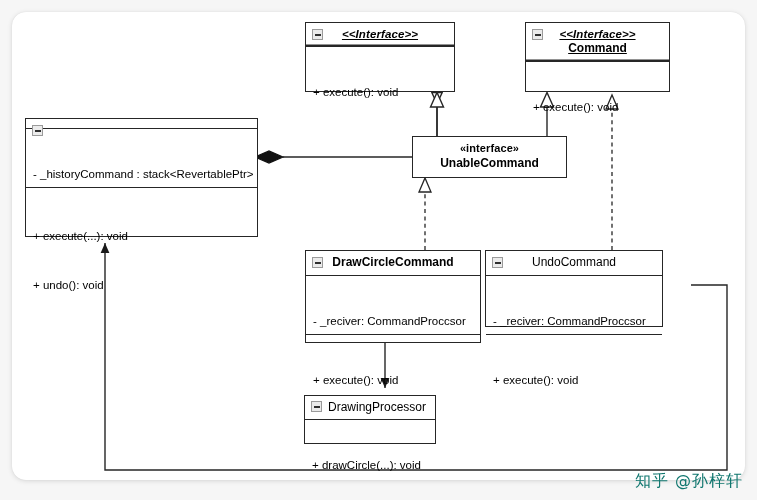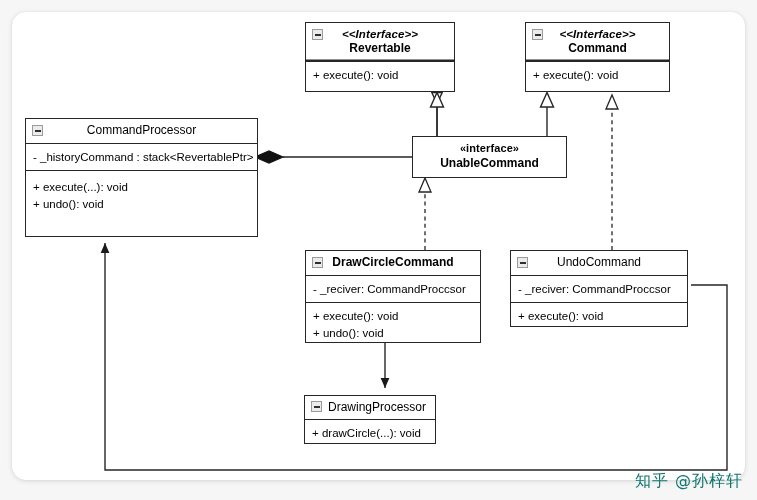--- a/index.html
+++ b/index.html
@@ -42,20 +42,21 @@
   }
   .uml-header {
     position: relative;
     text-align: center;
     padding: 4px 6px 5px 6px;
     line-height: 1.25;
   }
   .uml-header.with-double {
     border-bottom: 1.6px solid #262626;
     box-shadow: inset 0 -4px 0 -2.6px #262626;
+    text-decoration: underline;
   }
   .uml-header.single {
     border-bottom: 1.6px solid #262626;
   }
   .stereotype {
     display: block;
     font-style: italic;
     font-size: 11.5px;
     font-weight: bold;
     letter-spacing: 0.1px;
@@ -77,20 +78,21 @@
   .compartment {
     padding: 5px 7px 5px 7px;
     font-size: 11.5px;
     line-height: 1.42;
   }
   .compartment.divided {
     border-bottom: 1.6px solid #262626;
   }
   .compartment .row {
     white-space: nowrap;
+    margin-top: 32px;
   }
   .collapse-icon {
     position: absolute;
     left: 6px;
     top: 6px;
     width: 11px;
     height: 11px;
     border: 1px solid #9a9a9a;
     background: #ebebeb;
     box-sizing: border-box;
@@ -170,21 +172,20 @@
 
     <g>
       <path d="M 691,285 L 727,285 L 727,470 L 105,470 L 105,243" stroke="#262626" stroke-width="1.4" fill="none" marker-end="url(#filled-arrow)"></path>
     </g>
   </svg>
 
   <div class="uml-box" style="left:305px; top:22px; width:150px; height:70px;">
     <div class="uml-header with-double">
       <span class="collapse-icon"></span>
       <span class="stereotype">&lt;&lt;Interface&gt;&gt;</span>
-      <span class="cls-title">Revertable</span>
     </div>
     <div class="compartment">
       <div class="row">+ execute(): void</div>
     </div>
   </div>
 
   <div class="uml-box" style="left:525px; top:22px; width:145px; height:70px;">
     <div class="uml-header with-double">
       <span class="collapse-icon"></span>
       <span class="stereotype">&lt;&lt;Interface&gt;&gt;</span>
@@ -198,21 +199,20 @@
   <div class="uml-box" style="left:412px; top:136px; width:155px; height:42px;">
     <div class="uml-header" style="padding-top:5px;">
       <span class="stereotype guillemet">«interface»</span>
       <span class="cls-title">UnableCommand</span>
     </div>
   </div>
 
   <div class="uml-box" style="left:25px; top:118px; width:233px; height:119px;">
     <div class="uml-header single">
       <span class="collapse-icon"></span>
-      <span class="cls-title regular">CommandProcessor</span>
     </div>
     <div class="compartment divided">
       <div class="row">- _historyCommand : stack&lt;RevertablePtr&gt;</div>
     </div>
     <div class="compartment" style="padding-top:8px;">
       <div class="row">+ execute(...): void</div>
       <div class="row">+ undo(): void</div>
     </div>
   </div>
 
@@ -223,21 +223,21 @@
     </div>
     <div class="compartment divided">
       <div class="row">- _reciver: CommandProccsor</div>
     </div>
     <div class="compartment">
       <div class="row">+ execute(): void</div>
       <div class="row">+ undo(): void</div>
     </div>
   </div>
 
-  <div class="uml-box" style="left:510px; top:250px; width:178px; height:77px;">
+  <div class="uml-box" style="left:485px; top:250px; width:178px; height:77px;">
     <div class="uml-header single">
       <span class="collapse-icon"></span>
       <span class="cls-title regular">UndoCommand</span>
     </div>
     <div class="compartment divided">
       <div class="row">- _reciver: CommandProccsor</div>
     </div>
     <div class="compartment">
       <div class="row">+ execute(): void</div>
     </div>

